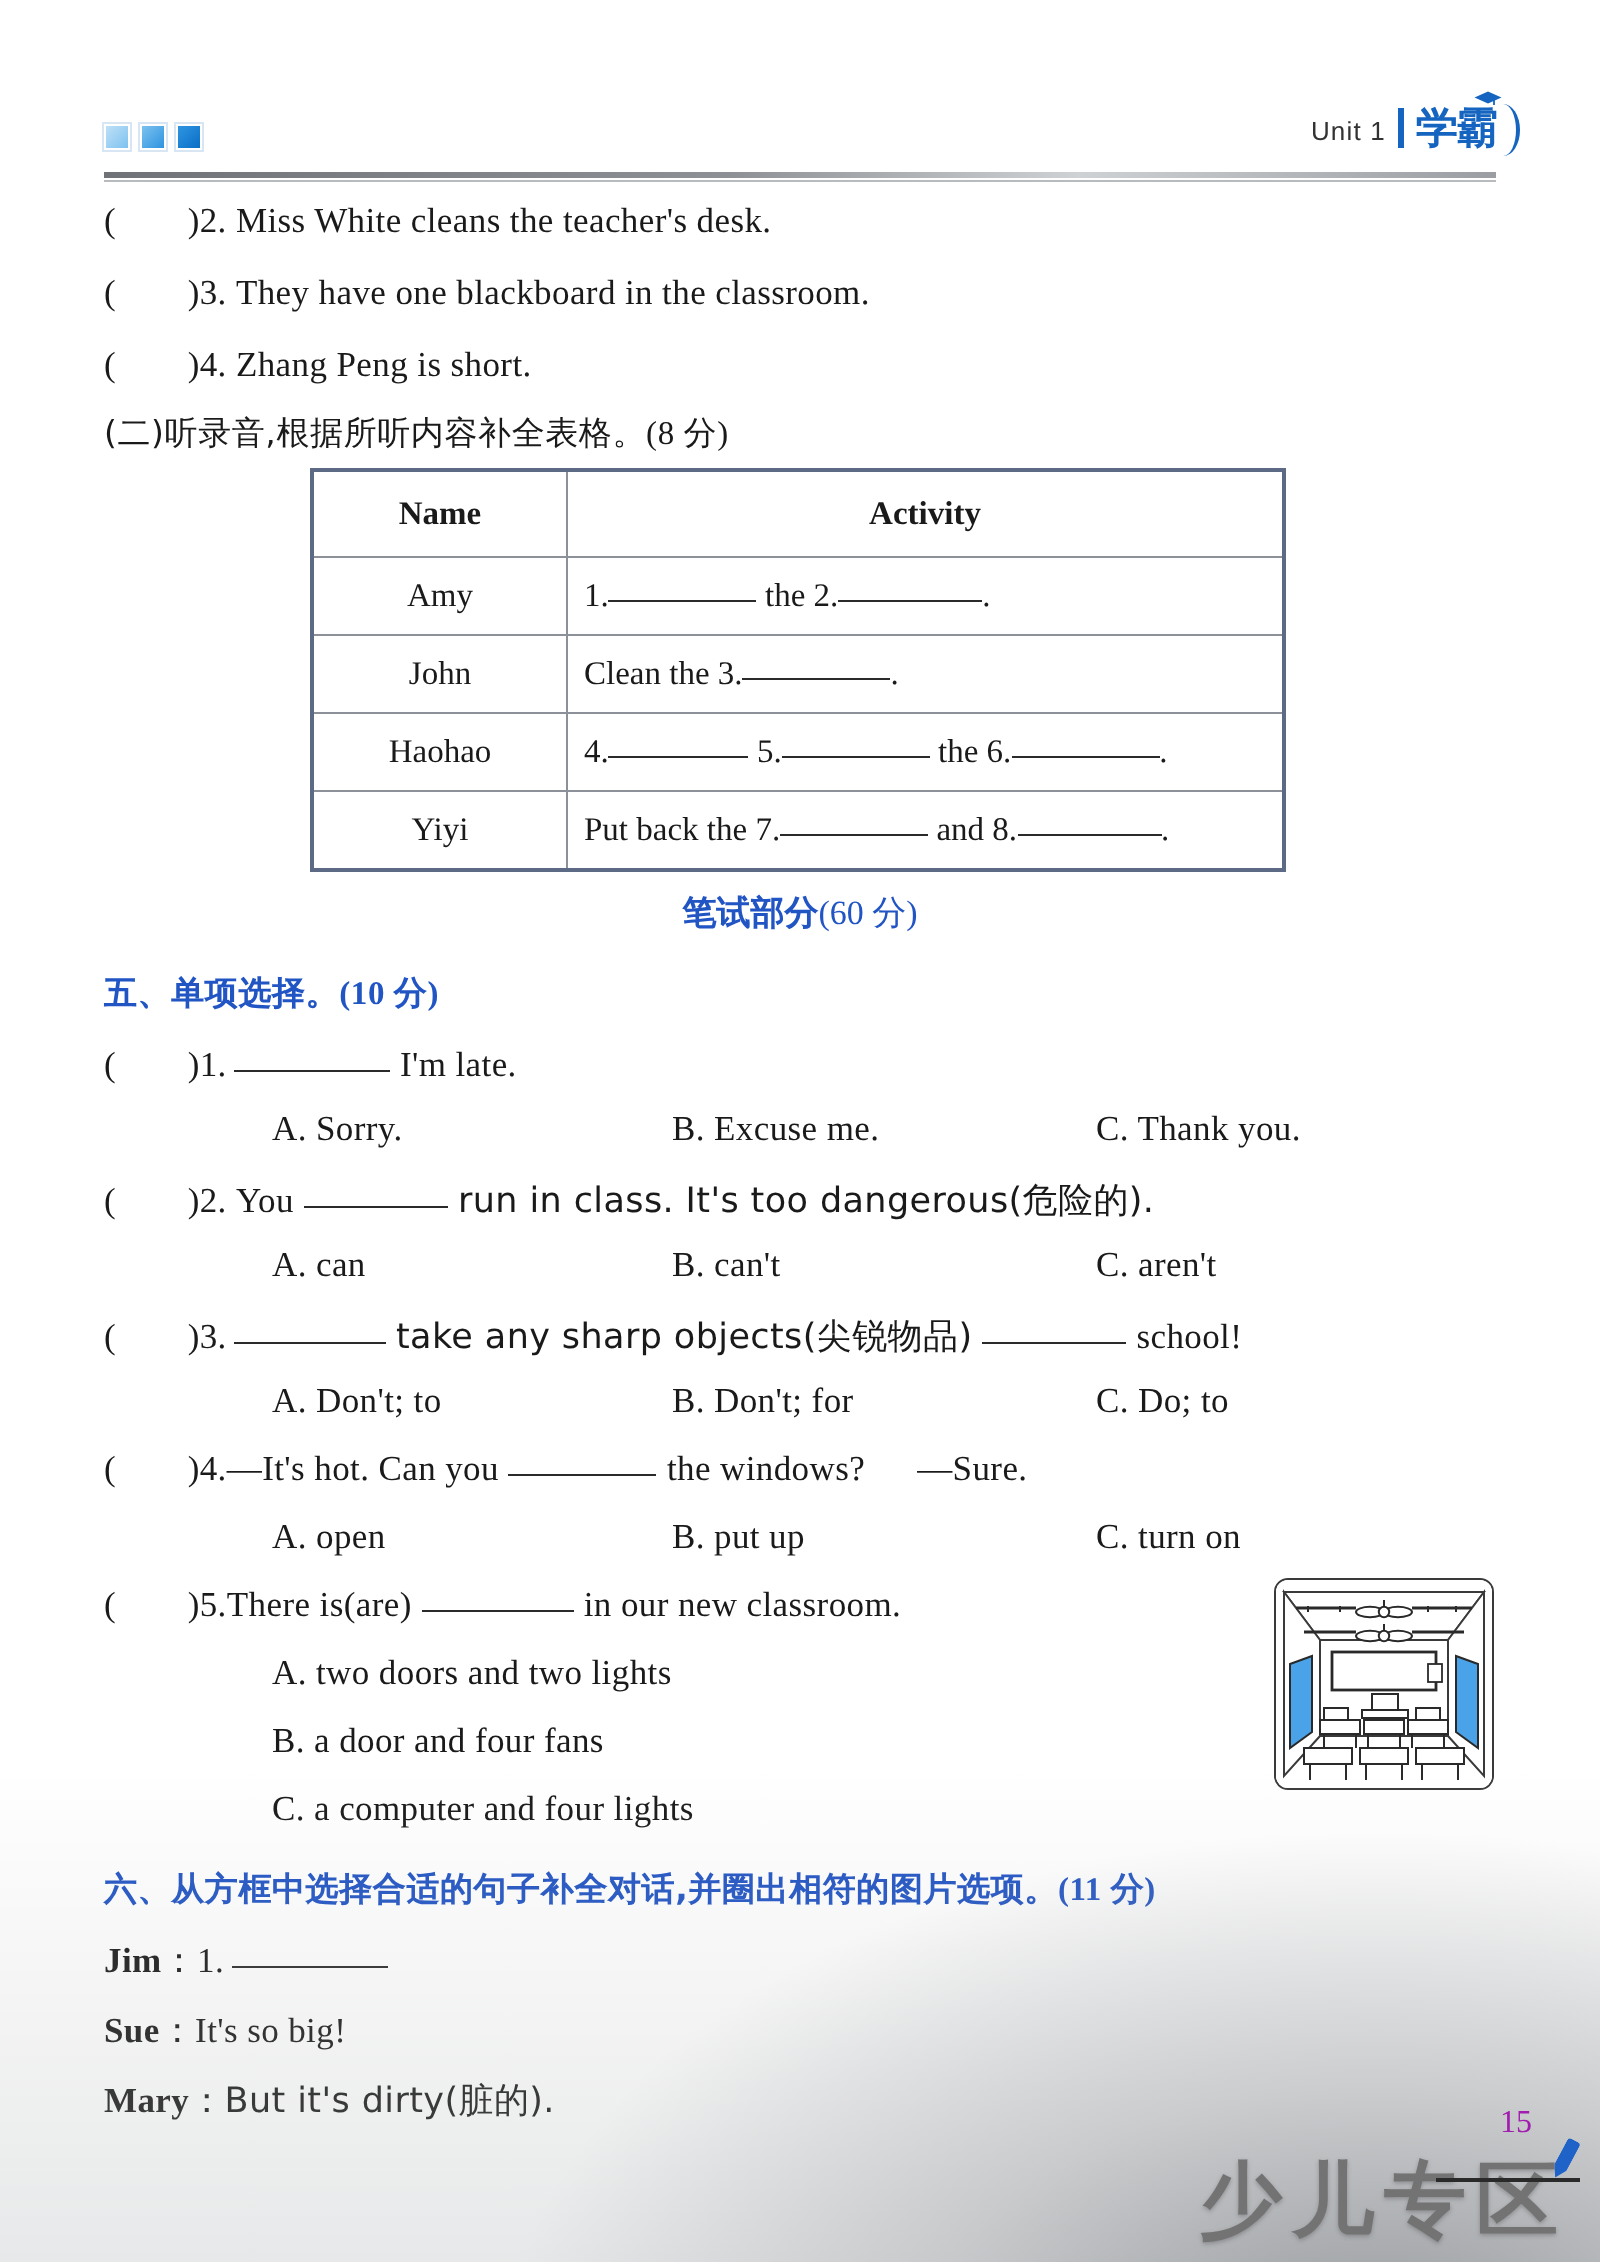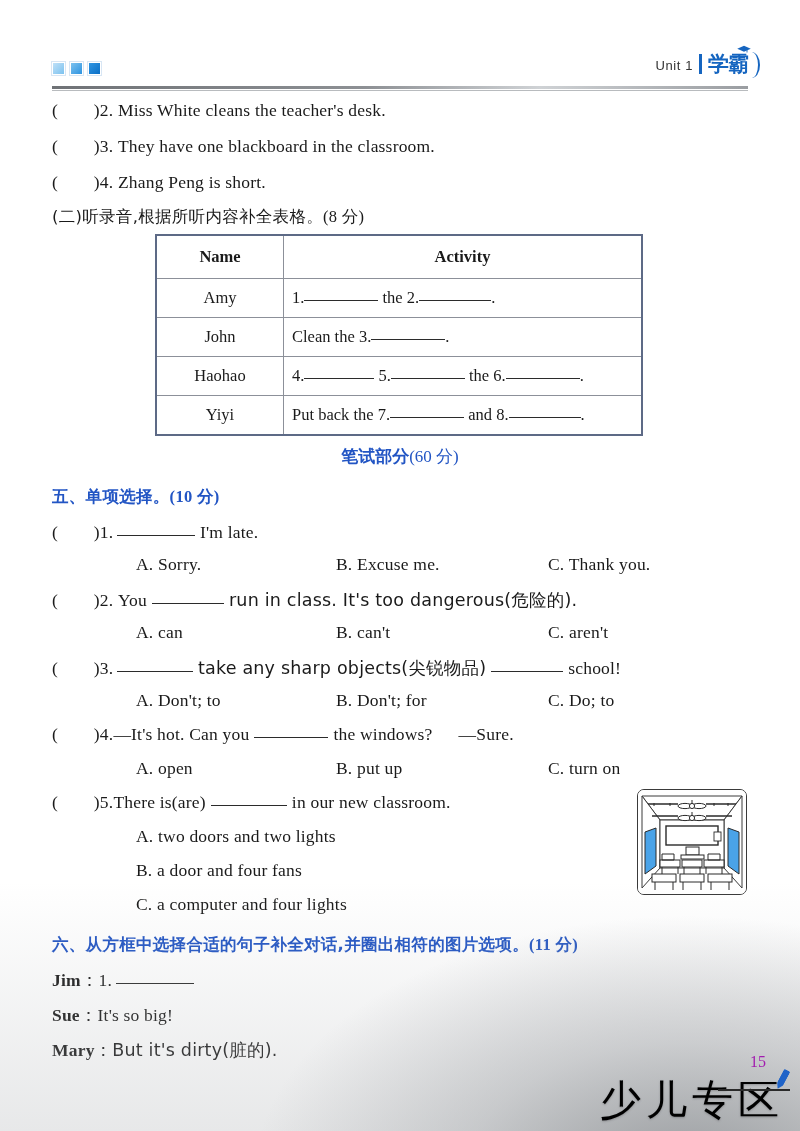--- a/index.html
+++ b/index.html
@@ -190,22 +190,22 @@
   .wm {
     position: absolute;
     right: 16px;
     bottom: 10px;
     text-align: right;
     pointer-events: none;
   }
   .wm-cn {
     font-family: "DejaVu Sans", sans-serif;
     font-size: 41px;
-    font-weight: 400;
-    color: #000000;
+    font-weight: 700;
+    color: #737373;
     letter-spacing: 5px;
     line-height: 1;
     text-shadow: 0 1px 2px rgba(90,92,95,0.45);
   }
   .wm-url {
     font-family: "DejaVu Sans", sans-serif;
     font-size: 34px;
     font-weight: 700;
     color: #ffffff;
     letter-spacing: 0px;

